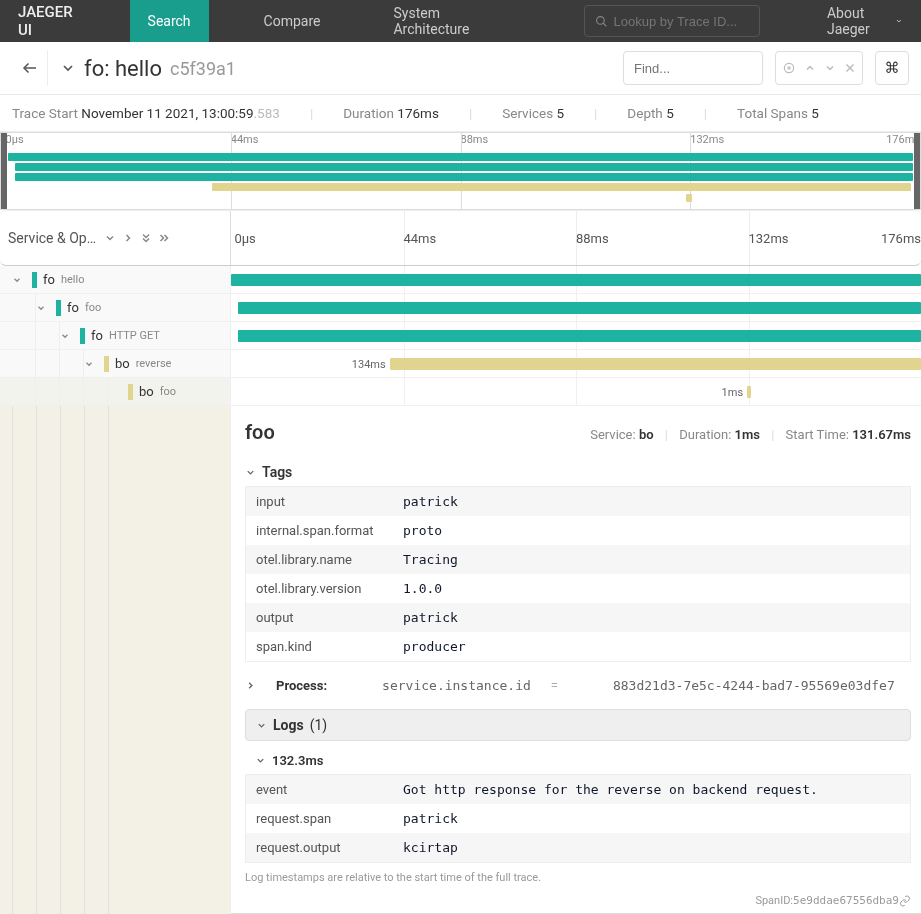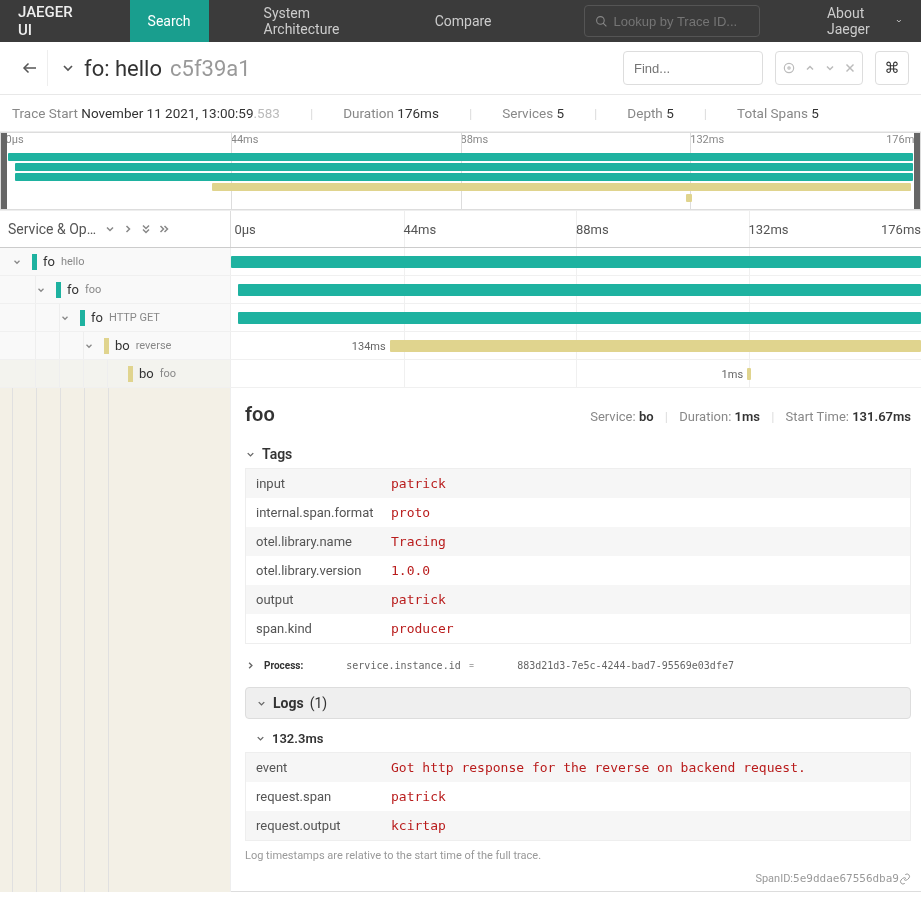--- a/index.html
+++ b/index.html
@@ -13,21 +13,21 @@
   .nav-spacer { flex: 1; }
   .nav-search { height: 32px; border: 1px solid #555; border-radius: 4px; display: flex; align-items: center; padding: 0 10px; margin-right: 12px; width: 220px; }
   .nav-search input { background: transparent; border: 0; color: #aaa; font-size: 13px; width: 100%; outline: none; }
   .nav-search svg { margin-right: 6px; flex-shrink: 0; }
   .about { padding: 0 18px; display: flex; align-items: center; gap: 4px; color: #ccc; }
 
   
   .trace-header { border-bottom: 1px solid #e8e8e8; display: flex; align-items: center; padding: 8px 12px; gap: 12px; }
   .back-btn { width: 36px; height: 36px; display: flex; align-items: center; justify-content: center; border-right: 1px solid #eee; cursor: pointer; }
   .trace-title { display: flex; align-items: center; gap: 8px; font-size: 22px; font-weight: 400; cursor: pointer; }
-  .trace-id { color: #999; font-weight: 400; font-size: 22px; }
+  .trace-id { color: #999; font-weight: 400; font-size: 18px; }
   .trace-header .spacer { flex: 1; }
   .find-input { border: 1px solid #ddd; border-radius: 4px; height: 34px; padding: 0 10px; font-size: 13px; width: 140px; color: #999; }
   .find-controls { border: 1px solid #ddd; border-radius: 4px; height: 34px; display: flex; align-items: center; padding: 0 6px; gap: 8px; color: #bbb; }
   .cmd-btn { border: 1px solid #ddd; border-radius: 4px; height: 34px; width: 34px; display: flex; align-items: center; justify-content: center; }
   .view-select { border: 1px solid #ddd; border-radius: 4px; height: 34px; padding: 0 10px; display: flex; align-items: center; gap: 6px; font-size: 14px; }
 
   
   .meta-row { padding: 10px 12px; font-size: 13.5px; color: #888; display: flex; gap: 30px; border-bottom: 1px solid #eee; }
   .meta-row .label { }
   .meta-row .val { color: #333; }
@@ -40,21 +40,21 @@
   .minimap .tick { position: absolute; top: 0; }
   .minimap .tick.r { transform: translateX(-100%); }
   .minimap .grid { position: absolute; top: 0; bottom: 0; width: 1px; background: #ddd; }
   .minimap .track { position: absolute; height: 8px; border-radius: 1px; }
   .minimap .c-teal { background: #1eb2a0; }
   .minimap .c-tan { background: #e0d48e; }
   .minimap .handles { position: absolute; top: 0; bottom: 0; left: 0; right: 0; }
   .minimap .handle { position: absolute; top: 0; bottom: 0; width: 6px; background: #666; cursor: ew-resize; }
 
   
-  .cols { display: flex; height: 38px; border-bottom: 1px solid #ccc; border-top: 1px solid #eee; align-items: center; }
+  .cols { display: flex; height: 56px; border-bottom: 1px solid #ccc; border-top: 1px solid #eee; align-items: center; border-radius: 6px; }
   .cols .svc-col { width: 231px; padding-left: 8px; display: flex; align-items: center; gap: 8px; color: #555; border-right: 1px solid #ddd; height: 100%; }
   .cols .exp-icons { display: flex; gap: 6px; color: #888; }
   .cols .time-col { flex: 1; position: relative; height: 100%; }
   .cols .time-col .lbl { position: absolute; top: 50%; transform: translateY(-50%); font-size: 13px; color: #555; }
   .cols .time-col .lbl.r { transform: translate(-100%, -50%); }
   .cols .time-col .vline { position: absolute; top: 0; bottom: 0; width: 1px; background: #eee; }
 
   
   .spans { }
   .span-row { display: flex; height: 28px; align-items: center; border-bottom: 1px solid #f0f0f0; }
@@ -85,43 +85,43 @@
   .detail-top .sep { margin: 0 8px; }
 
   .section { margin-bottom: 10px; }
   .sec-head { display: flex; align-items: center; gap: 6px; padding: 6px 0; font-weight: 600; font-size: 14px; cursor: pointer; }
   .kv-table { border: 1px solid #eee; }
   .kv-row { display: flex; padding: 7px 10px; font-size: 13px; }
   .kv-row:nth-child(odd) { background: #f6f6f6; }
   .kv-row:nth-child(even) { background: #fff; }
   .kv-row .k { width: 135px; color: #555; }
   .kv-row .v { font-family: "SFMono-Regular", Consolas, monospace; color: #d9534f; }
-  .kv-row .v.str { color: #b91c1c; }
-
-  .process-line { font-size: 10px; color: #333; padding: 6px 0; display: flex; gap: 8px; align-items: center; }
+  .kv-row .v.str { color: #0f172a; margin-left: 12px; }
+
+  .process-line { font-size: 13px; color: #333; padding: 6px 0; display: flex; gap: 20px; align-items: center; }
   .process-line .mono { font-family: monospace; color: #666; margin-left: 35px; }
   .process-line .eq { color: #aaa; }
 
   .logs-head { background: #efefef; border: 1px solid #ddd; border-radius: 4px; padding: 7px 10px; display: flex; align-items: center; gap: 6px; margin-bottom: 6px; }
   .log-block { margin-bottom: 8px; }
   .log-block .log-time { padding: 6px 10px; font-size: 13px; font-weight: 600; display: flex; align-items: center; gap: 6px; }
   .footnote { font-size: 11px; color: #999; margin: 6px 0 10px; }
 
   .span-foot { text-align: right; font-size: 11px; color: #999; display: flex; justify-content: flex-end; align-items: center; }
   .span-foot .mono { font-family: monospace; }
   svg { display: block; }
 </style>
 </head>
 <body>
 
 <div class="topnav">
   <div class="brand">JAEGER UI</div>
   <div class="nav-item active">Search</div>
+  <div class="nav-item">Compare</div>
   <div class="nav-item">System Architecture</div>
-  <div class="nav-item">Compare</div>
   <div class="nav-spacer"></div>
   <div class="nav-search">
     <svg width="13" height="13" viewBox="0 0 24 24" fill="none" stroke="#888" stroke-width="2">
         <circle cx="10" cy="10" r="7"></circle>
         <line x1="21" y1="21" x2="15" y2="15"></line>
       </svg>
     <input placeholder="Lookup by Trace ID..." style="">
   </div>
   <div class="about">
     <span>About Jaeger</span>

